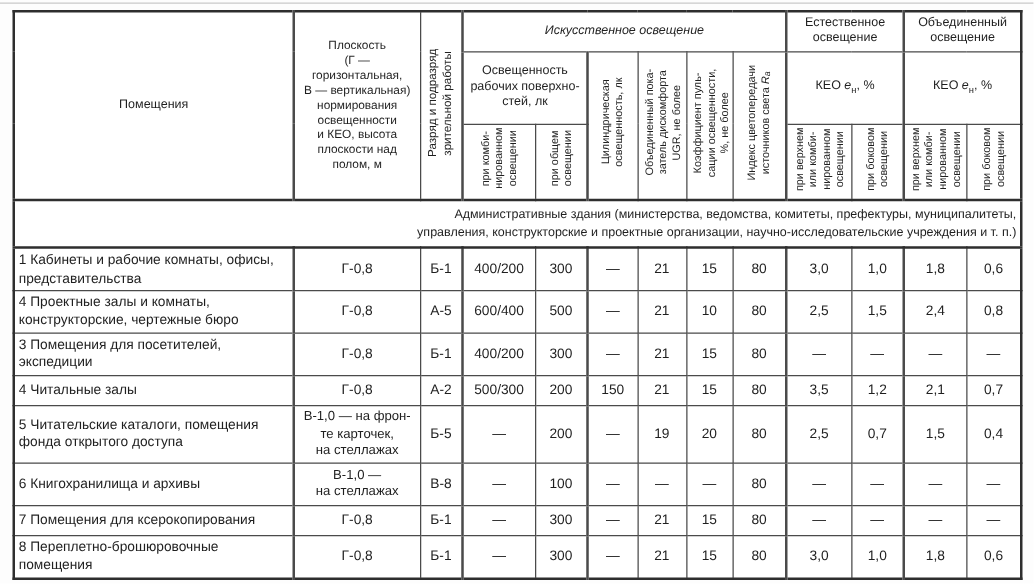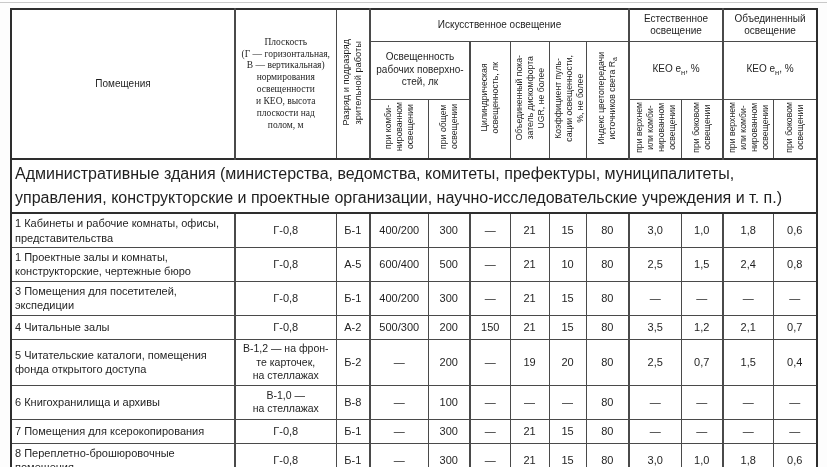--- a/index.html
+++ b/index.html
@@ -12,29 +12,29 @@
     position:absolute;left:10px;top:8px;width:806px;
     border-collapse:collapse;table-layout:fixed;
     border:2px solid #2e2e2e;background:#fff;
   }
   .norm th,.norm td{
     border:1px solid #4a4a4a;padding:2px 3px;vertical-align:middle;
     font-weight:normal;white-space:pre-line;overflow:hidden;
   }
   .bl2{border-left-width:2px !important;}
   .hc{text-align:center;font-size:10px;line-height:1.25;}
-  .hsm{font-size:9.5px;font-family:Liberation Serif, serif;}
-  .ital{}
+  .hsm{font-size:9.5px;}
+  .ital{font-style:italic;}
   .vt{
     display:inline-block;writing-mode:vertical-rl;transform:rotate(180deg);
     font-size:8.7px;line-height:1.25;text-align:center;white-space:pre-line;
   }
   .vcell{text-align:center;vertical-align:middle;padding:2px 1px;}
   .section{
-    text-align:left;font-size:16px;line-height:1.5;
+    text-align:right;font-size:10px;line-height:1.5;
     border-top:2px solid #2e2e2e !important;border-bottom:2px solid #2e2e2e !important;
     padding:4px 6px;
   }
   .name{font-size:11px;line-height:1.3;text-align:left;padding:3px 6px;vertical-align:middle;}
   .c{font-size:11px;text-align:center;vertical-align:middle;line-height:1.3;}
   sub{font-size:7px;}
   .keo sub{font-size:7.5px;}
 </style>
 </head>
 <body>
@@ -133,21 +133,21 @@
       <td class="c">21</td>
       <td class="c">15</td>
       <td class="c">80</td>
       <td class="c bl2">3,0</td>
       <td class="c">1,0</td>
       <td class="c bl2">1,8</td>
       <td class="c">0,6</td>
     </tr>
 
     <tr style="height:34px">
-      <td class="name">1 Проектные залы и комнаты,
+      <td class="name">4 Проектные залы и комнаты,
 конструкторские, чертежные бюро</td>
       <td class="c bl2">Г-0,8</td>
       <td class="c">А-5</td>
       <td class="c bl2">600/400</td>
       <td class="c">500</td>
       <td class="c bl2">—</td>
       <td class="c">21</td>
       <td class="c">10</td>
       <td class="c">80</td>
       <td class="c bl2">2,5</td>
@@ -185,24 +185,24 @@
       <td class="c">80</td>
       <td class="c bl2">3,5</td>
       <td class="c">1,2</td>
       <td class="c bl2">2,1</td>
       <td class="c">0,7</td>
     </tr>
 
     <tr style="height:46px">
       <td class="name">5 Читательские каталоги, помещения
 фонда открытого доступа</td>
-      <td class="c bl2" style="font-size:10.5px">В-1,2 — на фрон-
+      <td class="c bl2" style="font-size:10.5px">В-1,0 — на фрон-
 те карточек,
 на стеллажах</td>
-      <td class="c">Б-2</td>
+      <td class="c">Б-5</td>
       <td class="c bl2">—</td>
       <td class="c">200</td>
       <td class="c bl2">—</td>
       <td class="c">19</td>
       <td class="c">20</td>
       <td class="c">80</td>
       <td class="c bl2">2,5</td>
       <td class="c">0,7</td>
       <td class="c bl2">1,5</td>
       <td class="c">0,4</td>

